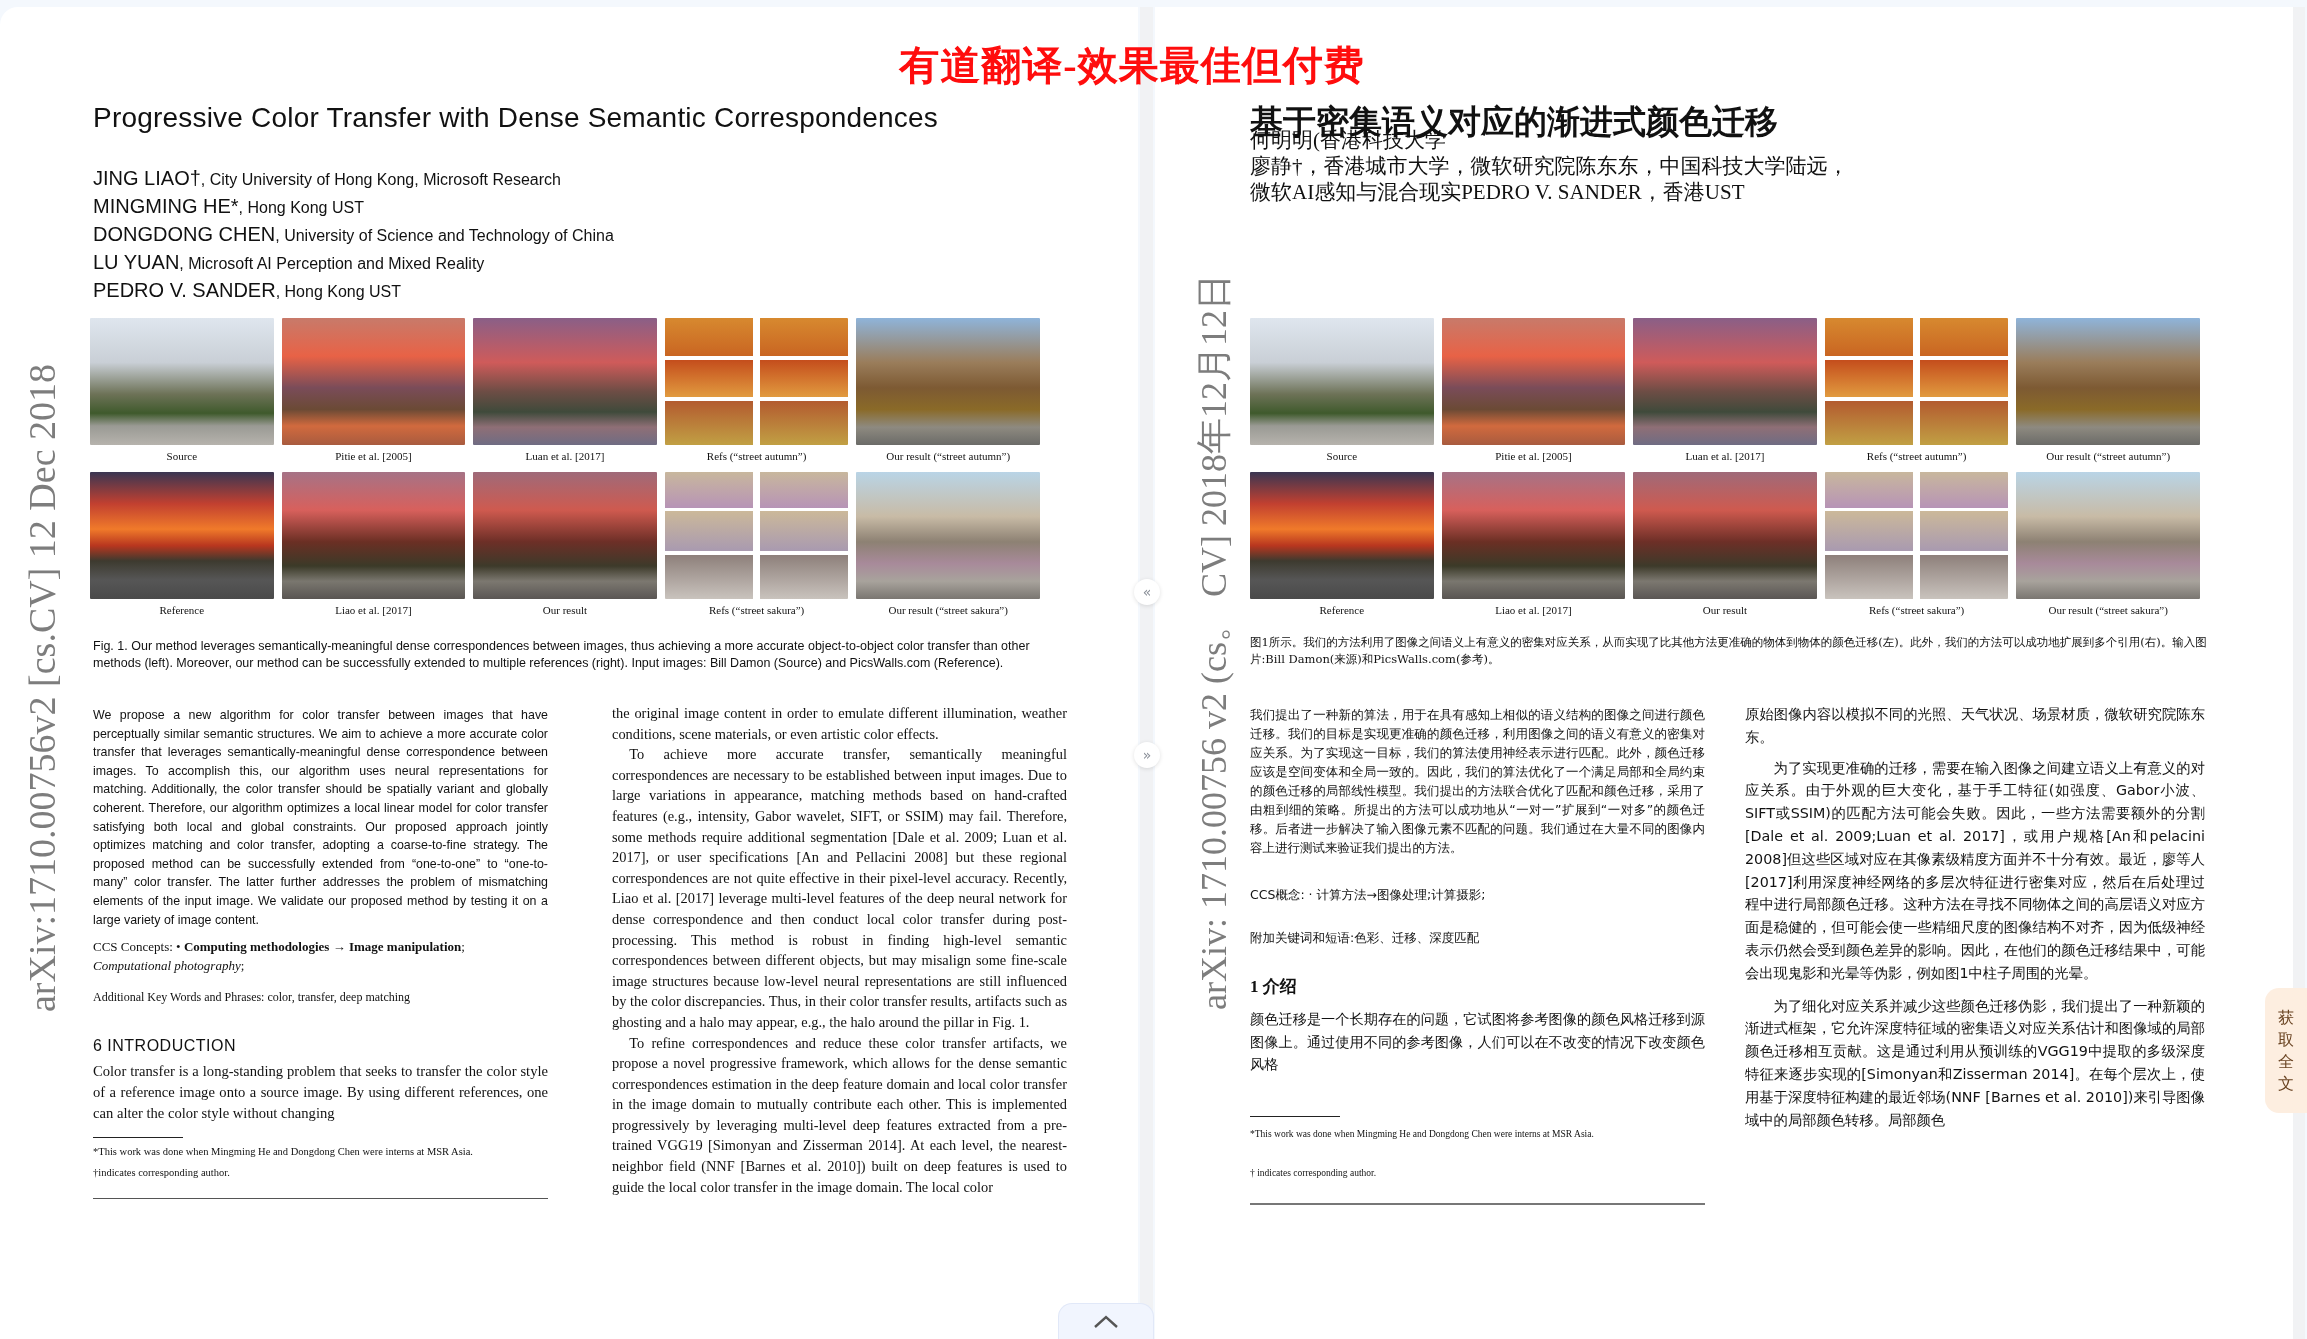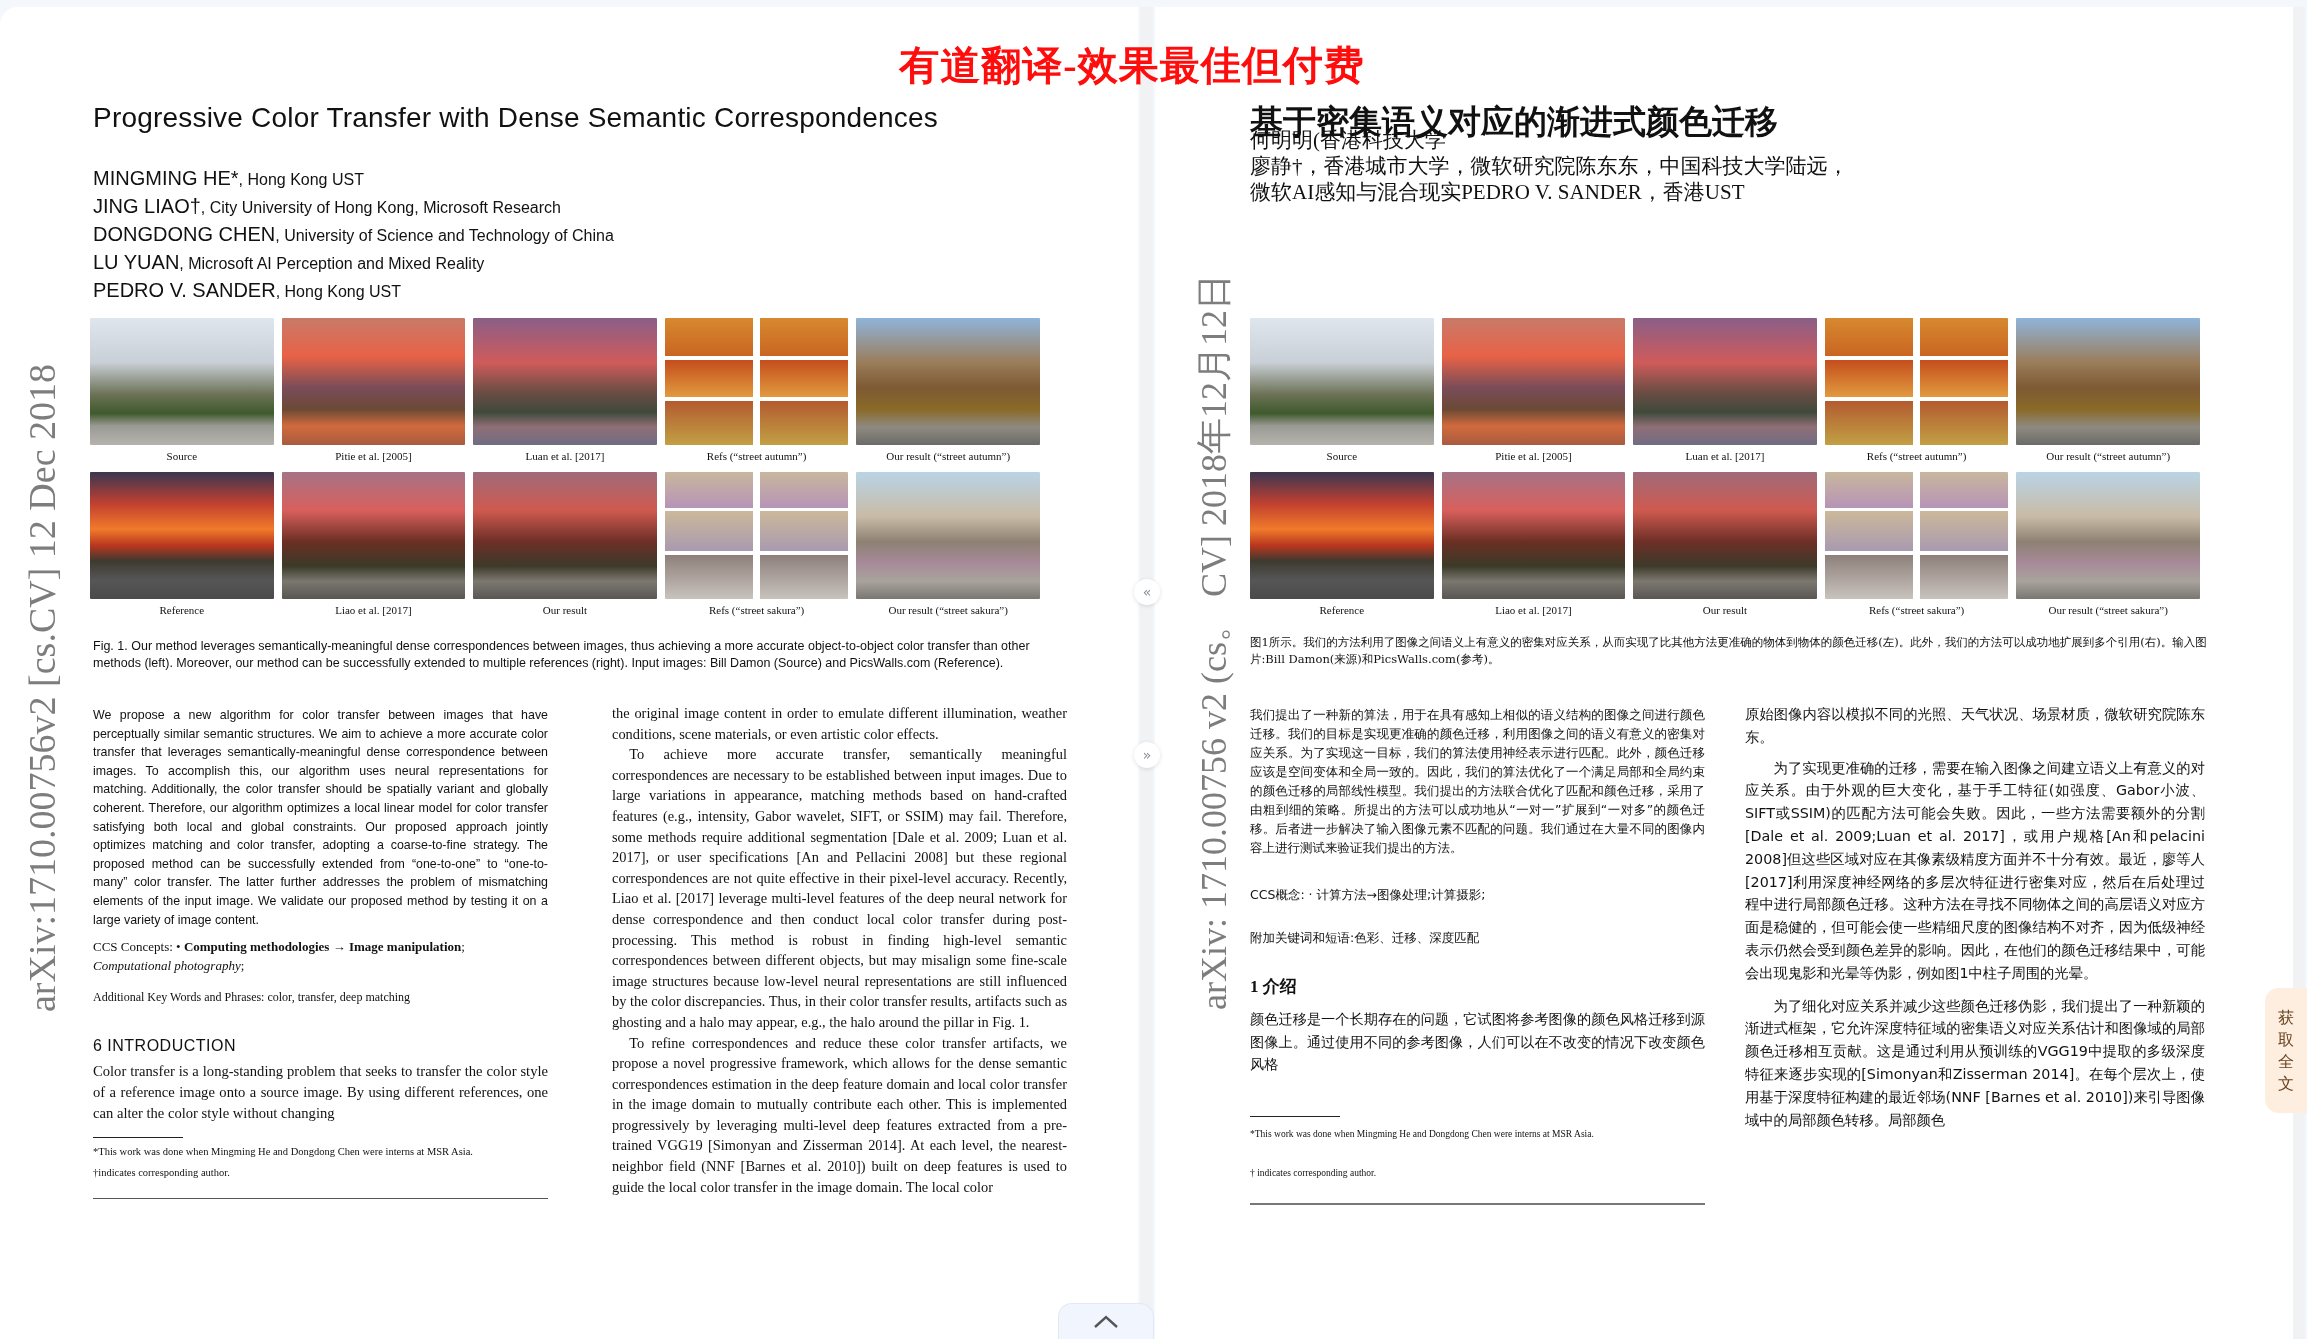--- a/index.html
+++ b/index.html
@@ -106,22 +106,22 @@
 
 <div class="banner">有道翻译-效果最佳但付费</div>
 
 <div class="pane" id="left-pane">
 </div>
 <div class="scroll-track" id="left-track"></div>
 
 <div class="side-stamp" id="en-stamp">arXiv:1710.00756v2  [cs.CV]  12 Dec 2018</div>
 <div class="en-title">Progressive Color Transfer with Dense Semantic Correspondences</div>
 <div class="authors">
+  <div><span class="nm">JING LIAO†</span><span class="aff">, City University of Hong Kong, Microsoft Research</span></div>
   <div><span class="nm">MINGMING HE*</span><span class="aff">, Hong Kong UST</span></div>
-  <div><span class="nm">JING LIAO†</span><span class="aff">, City University of Hong Kong, Microsoft Research</span></div>
   <div><span class="nm">DONGDONG CHEN</span><span class="aff">, University of Science and Technology of China</span></div>
   <div><span class="nm">LU YUAN</span><span class="aff">, Microsoft AI Perception and Mixed Reality</span></div>
   <div><span class="nm">PEDRO V. SANDER</span><span class="aff">, Hong Kong UST</span></div>
 </div>
 
 <div class="figure" id="en-figure">
   <div class="fig-cell">
       <div class="fig-img img-source"></div>
       <div class="fig-cap">Source</div>
     </div>

